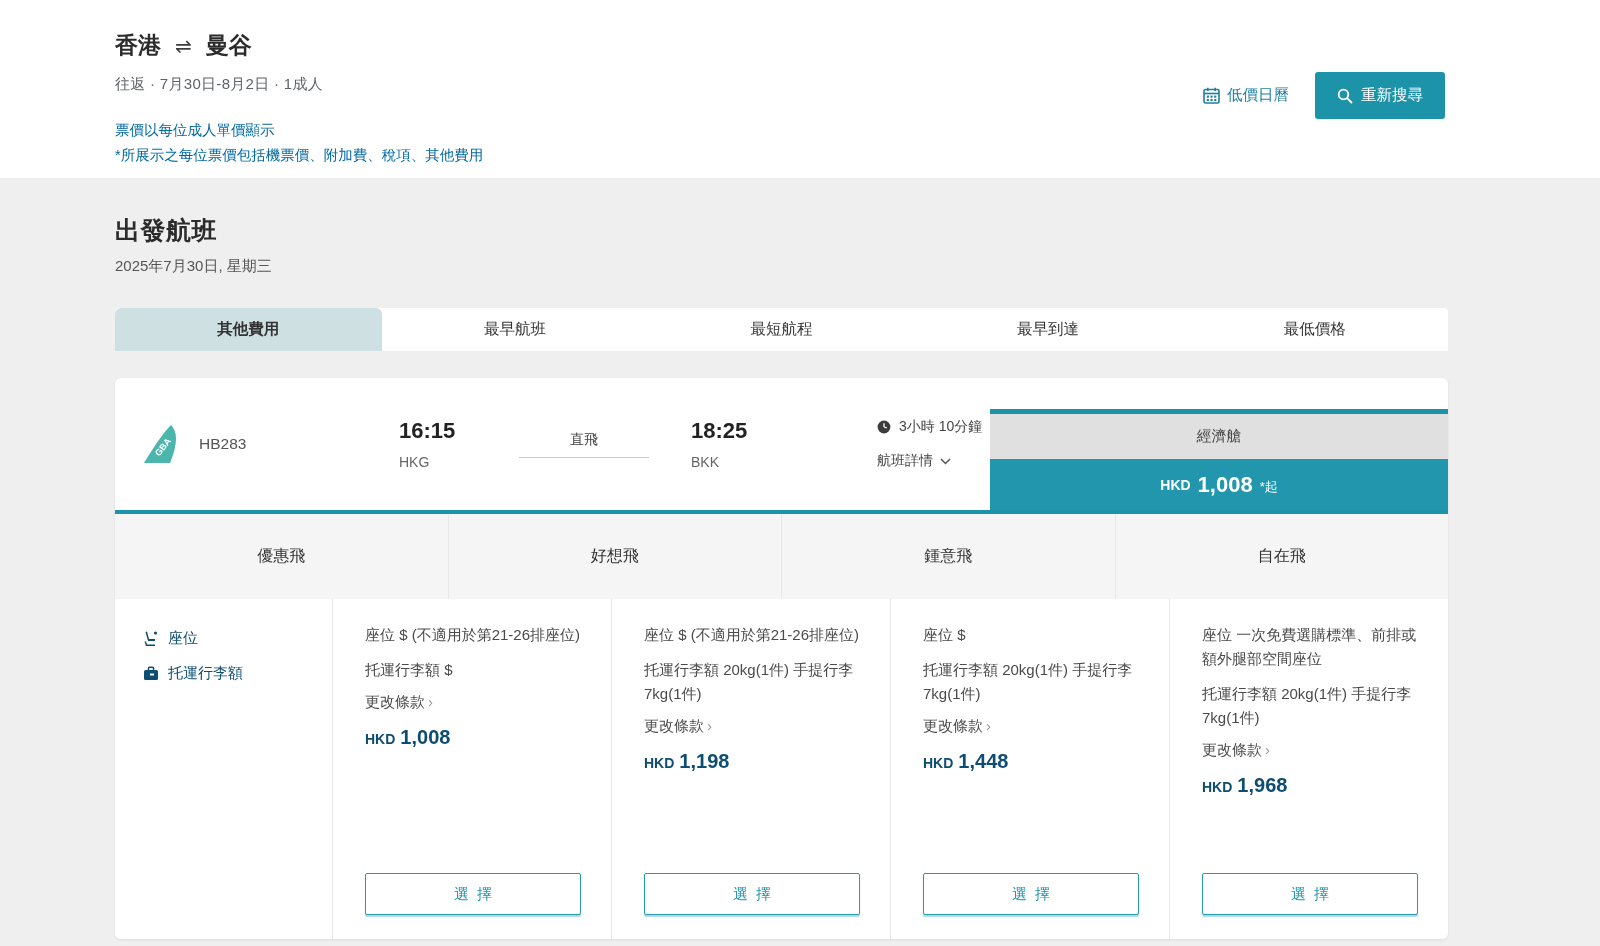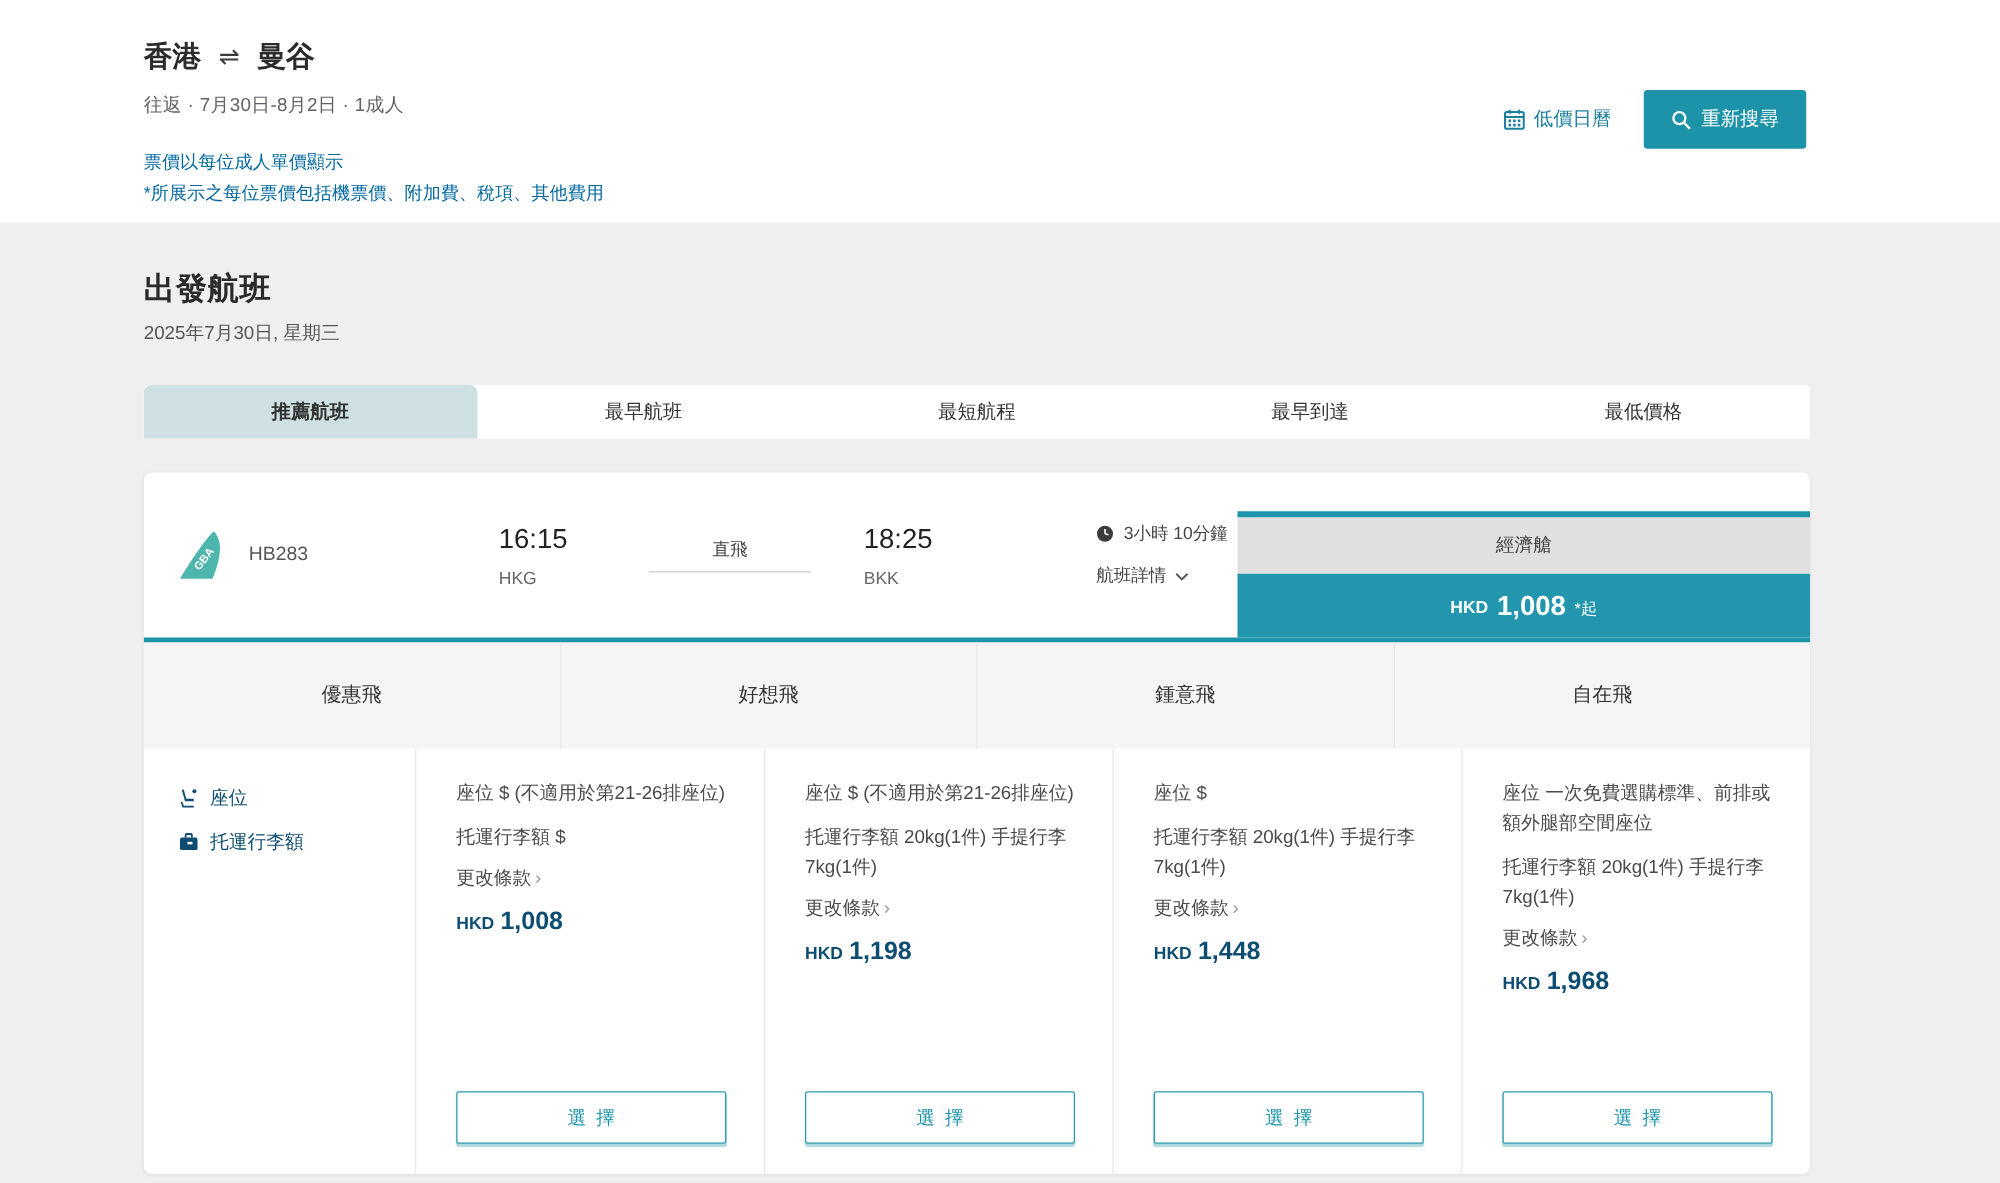--- a/index.html
+++ b/index.html
@@ -60,21 +60,21 @@
     margin-top:27px; background:#fff; border-radius:6px;
     box-shadow:0 1px 3px rgba(0,0,0,.08); overflow:hidden;
   }
   .flight-row { display:flex; height:132px; }
   .flight-info {
     flex:1; display:flex; align-items:center; padding-left:26px;
   }
   .airline-block { display:flex; align-items:center; gap:12px; width:258px; }
   .flight-number { font-size:15.5px; color:#555; }
   .time-block { width:120px; }
-  .time-big { font-size:22px; font-weight:normal; color:#222; }
+  .time-big { font-size:22px; font-weight:bold; color:#222; }
   .airport-code { margin-top:10px; font-size:14px; color:#666; }
   .stop-block { width:130px; margin-right:42px; text-align:center; }
   .stop-label { font-size:14px; color:#444; padding-bottom:8px; }
   .stop-line { border-bottom:1px solid #ccc; }
   .meta-block { margin-left:66px; }
   .duration-line { display:flex; align-items:center; gap:8px; font-size:14px; color:#444; }
   .details-line { margin-top:16px; display:flex; align-items:center; gap:7px; font-size:14px; color:#444; cursor:pointer; }
 
   .economy-block { width:458px; display:flex; flex-direction:column;margin-top:31px; }
   .economy-topstrip { height:5px; background:#1d93aa; }
@@ -165,21 +165,21 @@
       <span>重新搜尋</span>
     </button>
   </div>
 </div>
 
 <div class="content container">
   <div class="section-title">出發航班</div>
   <div class="section-date">2025年7月30日, 星期三</div>
 
   <div class="tab-bar">
-    <div class="tab active">推薦航班</div>
+    <div class="tab active">其他費用</div>
     <div class="tab">最早航班</div>
     <div class="tab">最短航程</div>
     <div class="tab">最早到達</div>
     <div class="tab">最低價格</div>
   </div>
 
   <div class="flight-card">
     <div class="flight-row">
       <div class="flight-info">
         <div class="airline-block">

